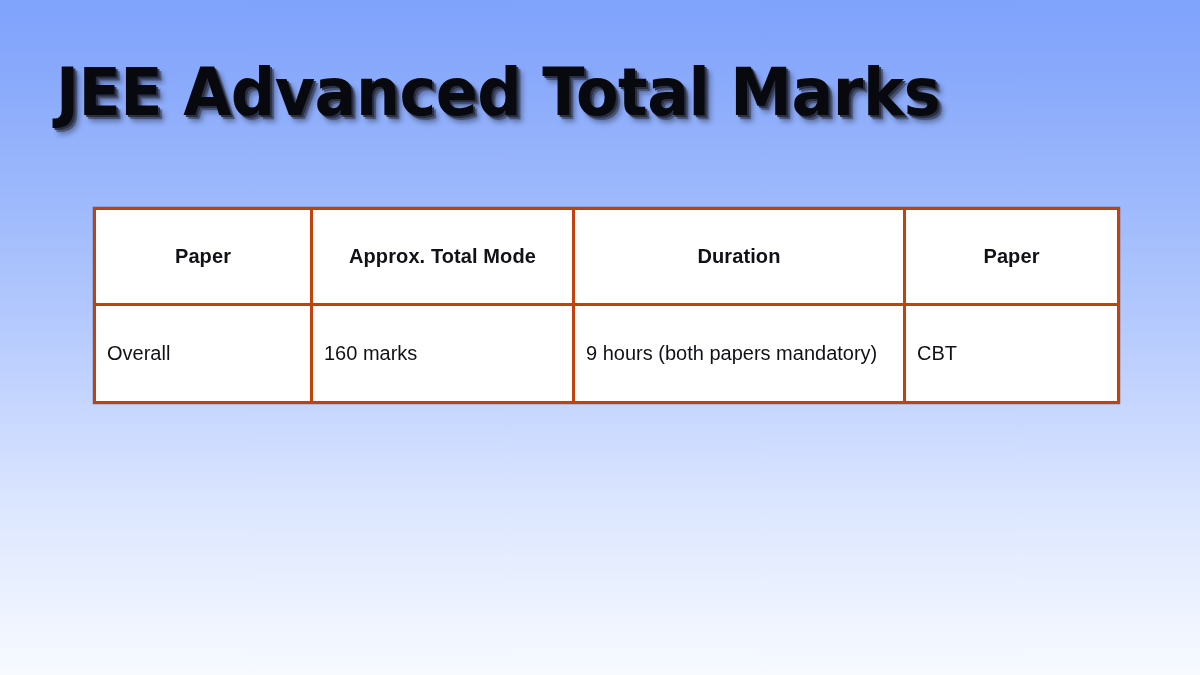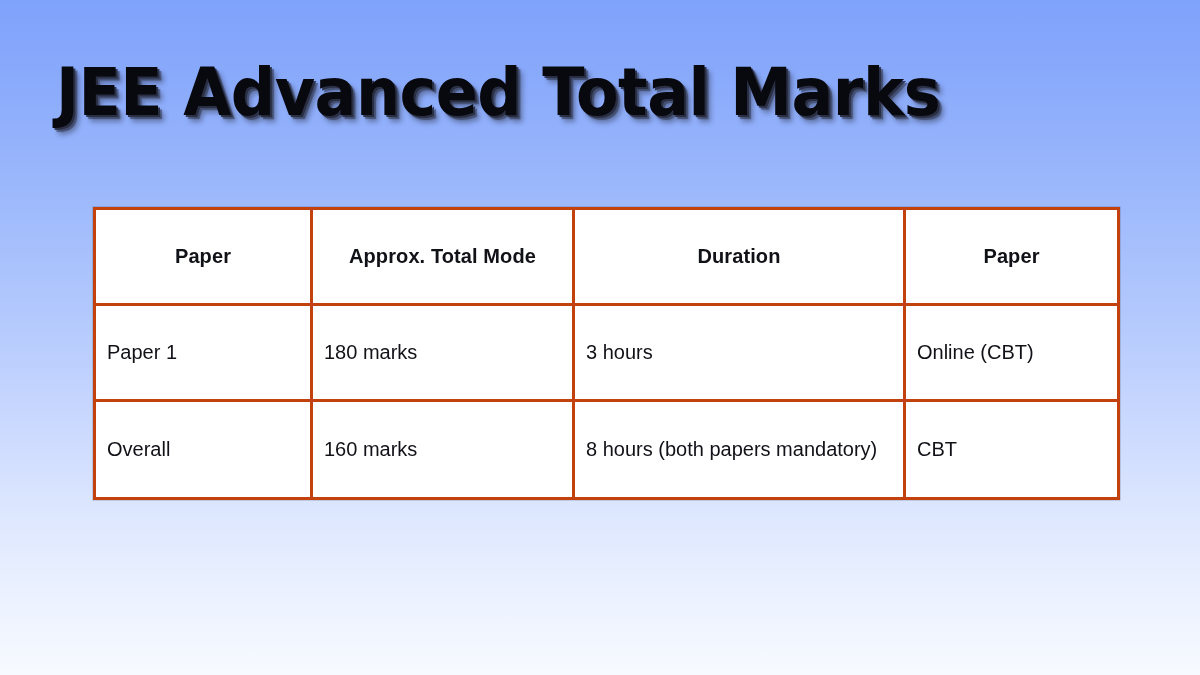--- a/index.html
+++ b/index.html
@@ -105,25 +105,19 @@
   <thead>
     <tr>
       <th>Paper</th>
       <th>Approx. Total Mode</th>
       <th>Duration</th>
       <th>Paper</th>
     </tr>
   </thead>
   <tbody>
     <tr>
-      <td>Paper 1</td>
-      <td>180 marks</td>
-      <td>3 hours</td>
-      <td>Online (CBT)</td>
-    </tr>
-    <tr>
       <td class="bold">Overall</td>
       <td class="bold">160 marks</td>
-      <td>8 hours (both papers mandatory)</td>
+      <td>9 hours (both papers mandatory)</td>
       <td>CBT</td>
     </tr>
   </tbody>
 </table>
 
 </body></html>

